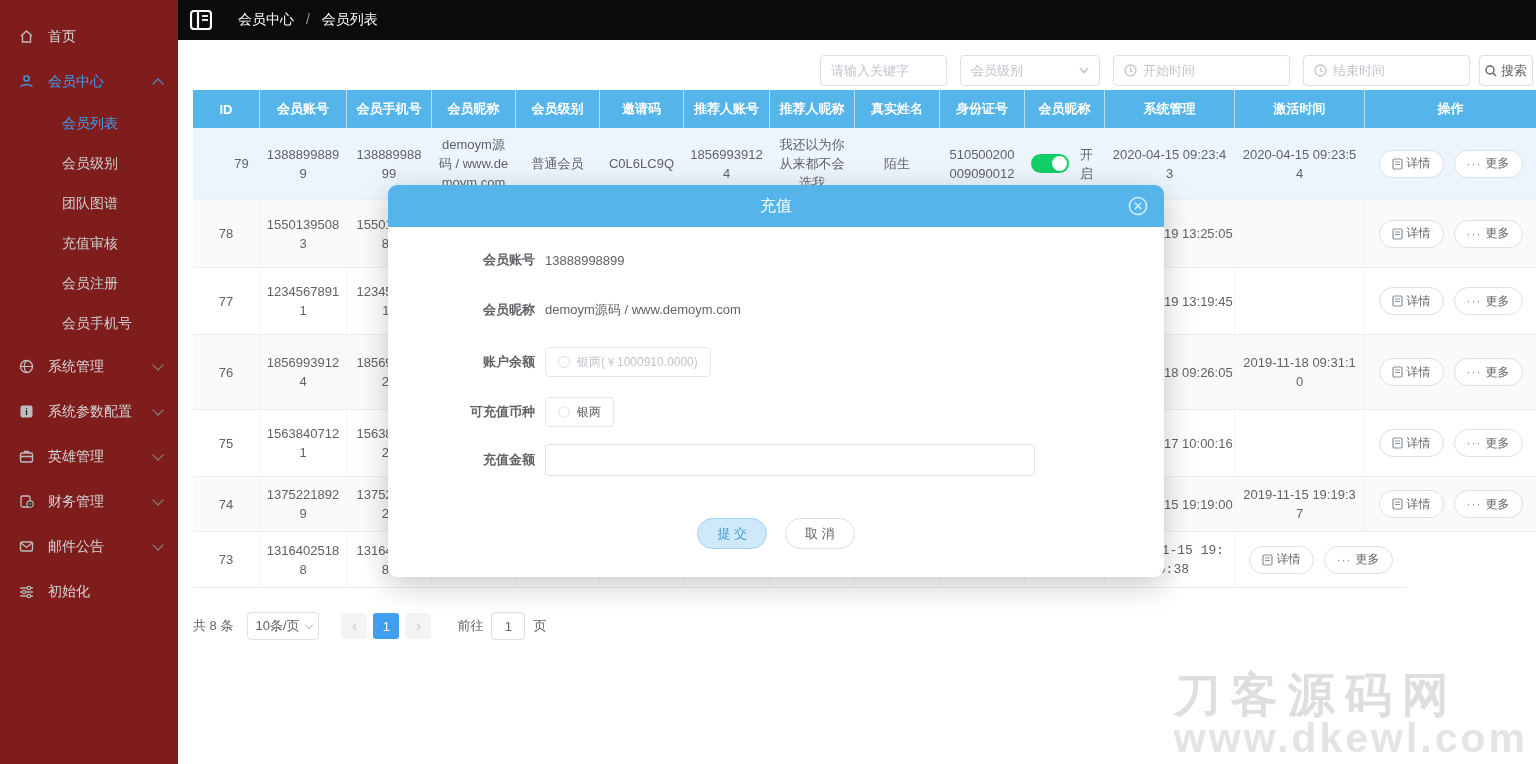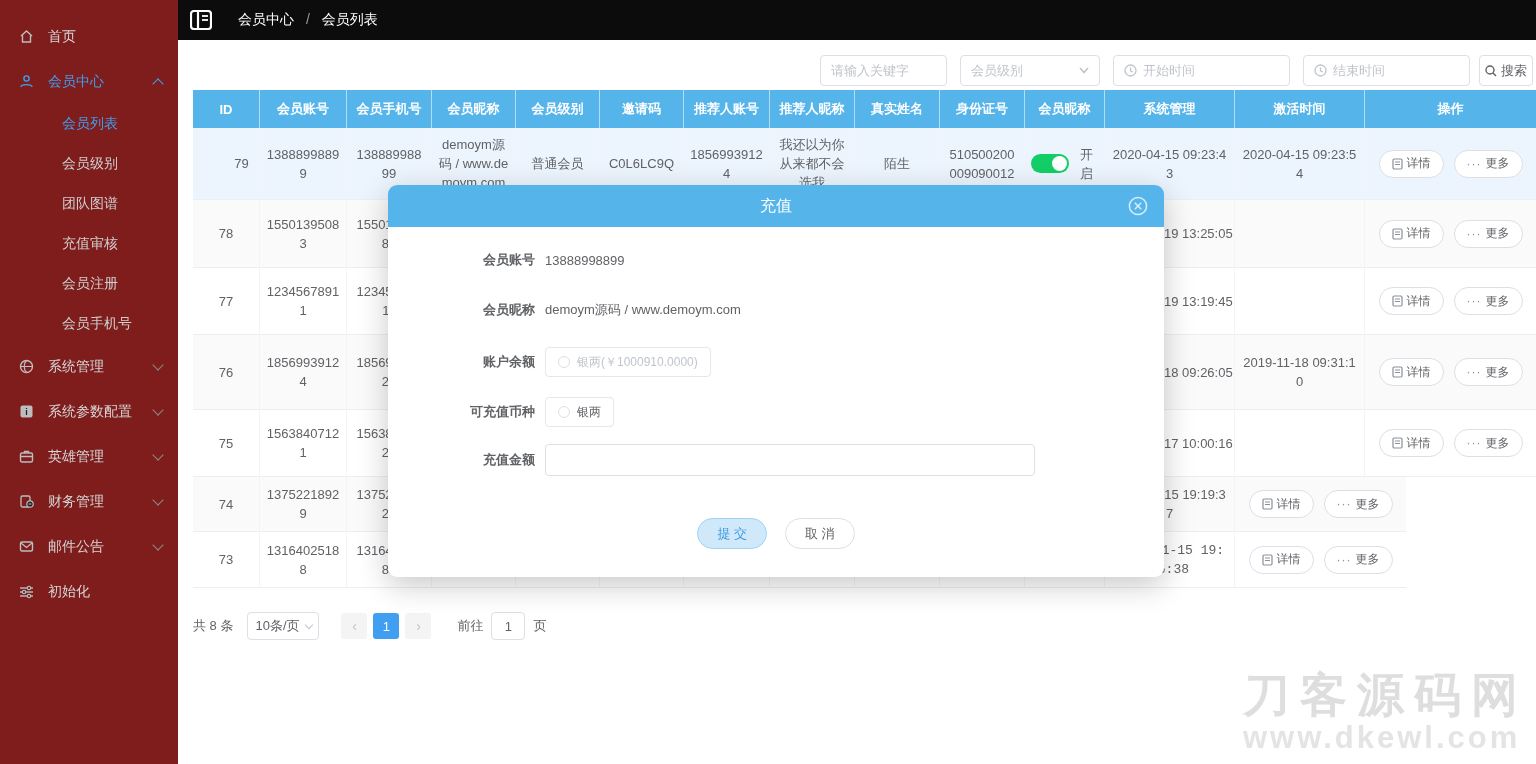--- a/index.html
+++ b/index.html
@@ -125,21 +125,21 @@
     justify-content:center; gap:18px; }
   .m-btn { height:31px; padding:0 19px; border-radius:16px; font-size:13px;
     cursor:pointer; font-family:inherit; }
   .m-btn.primary { background:#cfe9fb; border:1px solid #9fd3f5; color:#3a97dd; }
   .m-btn.plain { background:#fff; border:1px solid #dcdfe6; color:#606266; }
 
   
   .watermark { position:absolute; right:8px; bottom:8px; text-align:left;
     z-index:1; pointer-events:none;margin-left:24px; }
   .wm-1 { font-size:47px; font-weight:bold; color:#dedede; letter-spacing:10px; line-height:50px; }
-  .wm-2 { font-size:31px; font-weight:bold; color:#e4e4e4; letter-spacing:3px; line-height:36px; }
+  .wm-2 { font-size:41px; font-weight:bold; color:#e4e4e4; letter-spacing:3px; line-height:36px; }
 
   svg { display:block; }
 </style>
 </head>
 <body>
 
 <aside class="sidebar">
   <div class="side-gap"></div>
   <div id="sidebar-items">
       <div class="side-item">
@@ -483,20 +483,21 @@
           <div class="tc" style="width: 87px; height: 55px;">13752218929</div>
           <div class="tc" style="width: 85px; height: 55px;">13752218929</div>
           <div class="tc" style="width: 84px; height: 55px;"></div>
           <div class="tc" style="width: 84px; height: 55px;"></div>
           <div class="tc" style="width: 84px; height: 55px;"></div>
           <div class="tc" style="width: 86px; height: 55px;"></div>
           <div class="tc" style="width: 85px; height: 55px;"></div>
           <div class="tc" style="width: 85px; height: 55px;"></div>
           <div class="tc" style="width: 85px; height: 55px;"></div>
           <div class="tc" style="width: 80px; height: 55px;"></div>
+          <div class="tc frag" style="width: 130px; height: 55px;">15 19:19:00</div>
           <div class="tc" style="width: 130px; height: 55px;">2019-11-15 19:19:37</div>
           <div class="tc" style="width: 171px; height: 55px;">
             <div class="op-wrap">
               <button class="op-btn">
                 <svg width="11" height="12" viewBox="0 0 11 12">
                   <rect x="1" y="1" width="9" height="10" rx="1.2" fill="none" stroke="#8a9099" stroke-width="1.2"></rect>
                   <line x1="3" y1="4" x2="8" y2="4" stroke="#8a9099"></line>
                   <line x1="3" y1="6.5" x2="8" y2="6.5" stroke="#8a9099"></line>
                 </svg>
                 <span>详情</span>

